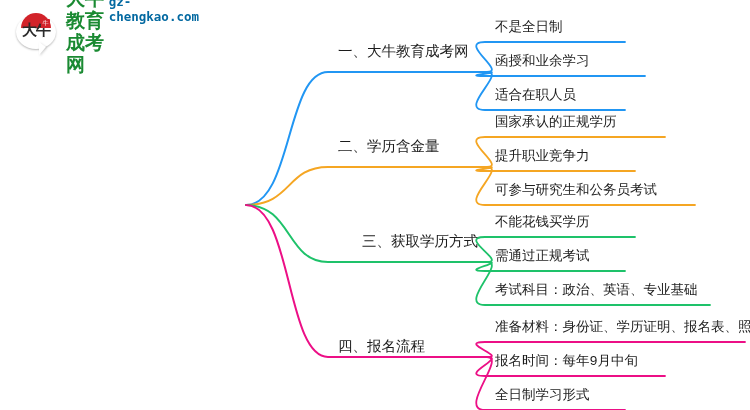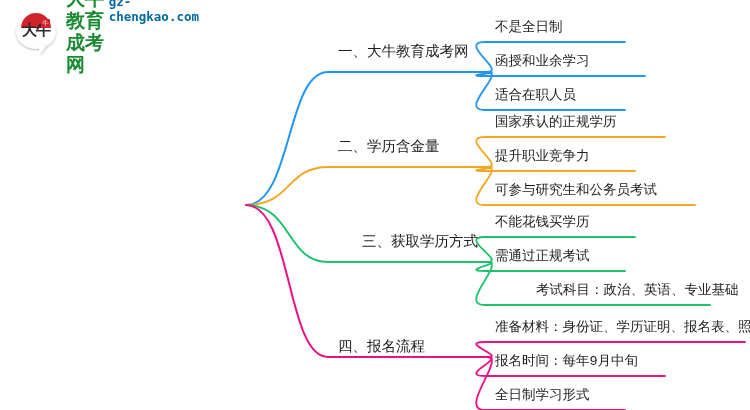--- a/index.html
+++ b/index.html
@@ -214,20 +214,20 @@
       <div class="node-label leaf-label" style="left: 495px; top: 18px;">不是全日制</div>
       <div class="node-label leaf-label" style="left: 495px; top: 52px;">函授和业余学习</div>
       <div class="node-label leaf-label" style="left: 495px; top: 86px;">适合在职人员</div>
       <div class="node-label branch-label" style="left: 338px; top: 137px;">二、学历含金量</div>
       <div class="node-label leaf-label" style="left: 495px; top: 113px;">国家承认的正规学历</div>
       <div class="node-label leaf-label" style="left: 495px; top: 147px;">提升职业竞争力</div>
       <div class="node-label leaf-label" style="left: 495px; top: 181px;">可参与研究生和公务员考试</div>
       <div class="node-label branch-label" style="left: 338px; top: 232px; margin-left: 24px;">三、获取学历方式</div>
       <div class="node-label leaf-label" style="left: 495px; top: 213px;">不能花钱买学历</div>
       <div class="node-label leaf-label" style="left: 495px; top: 247px;">需通过正规考试</div>
-      <div class="node-label leaf-label" style="left: 495px; top: 281px; margin-left: 41px;">考试科目：政治、英语、专业基础</div>
+      <div class="node-label leaf-label" style="left: 495px; top: 281px;">考试科目：政治、英语、专业基础</div>
       <div class="node-label branch-label" style="left: 338px; top: 337px;">四、报名流程</div>
       <div class="node-label leaf-label" style="left: 495px; top: 318px;">准备材料：身份证、学历证明、报名表、照片</div>
       <div class="node-label leaf-label" style="left: 495px; top: 352px;">报名时间：每年9月中旬</div>
       <div class="node-label leaf-label" style="left: 495px; top: 386px;">全日制学习形式</div>
     </div>
 
 </div>
 
 </body></html>

